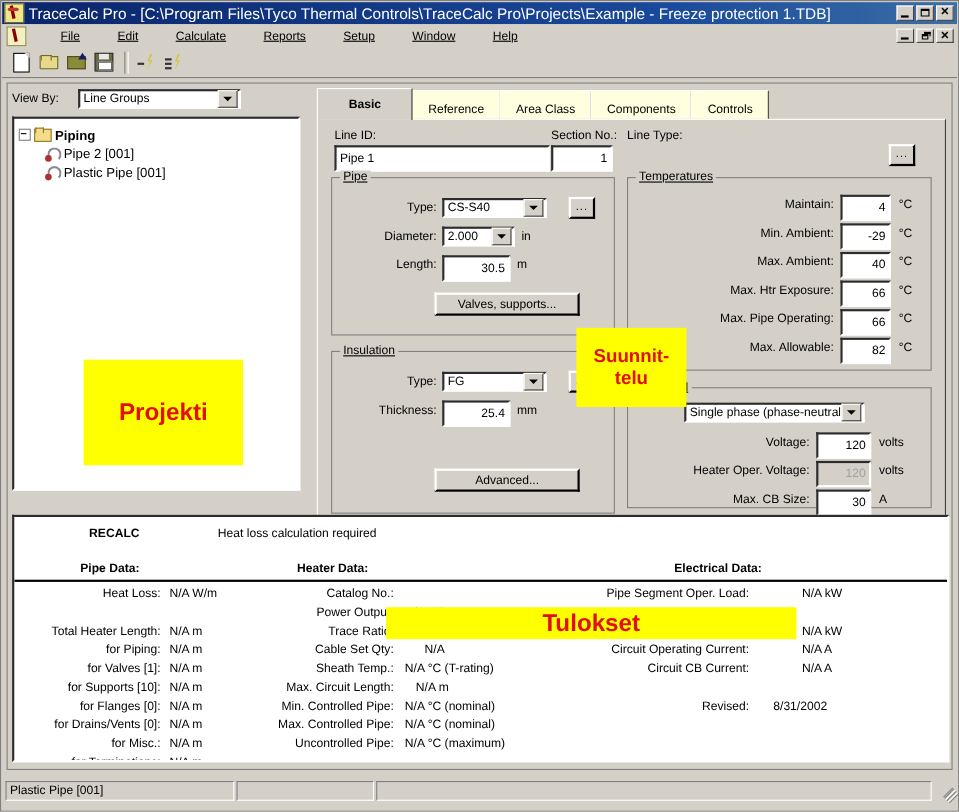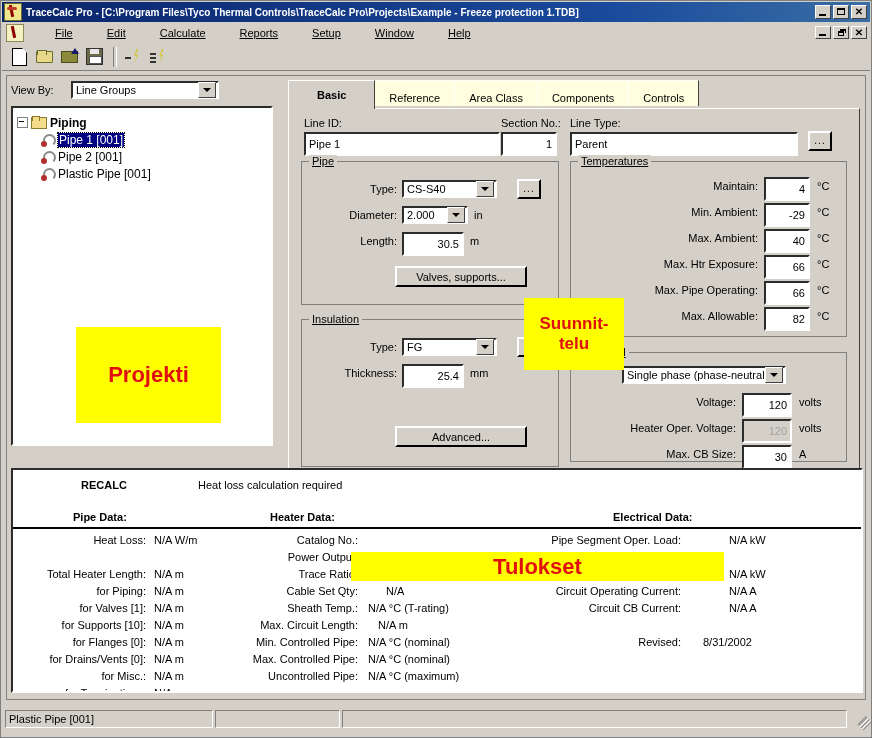--- a/index.html
+++ b/index.html
@@ -47,21 +47,21 @@
     transform: rotate(-12deg);
   }
   .title-icon::after {
     content: "";
     position: absolute; left: 2px; top: 3px;
     width: 10px; height: 3px;
     background: #c0392b;
     border-radius: 2px;
   }
   .title-text {
-    color: #fff; font-weight: bold; font-size: 10px;
+    color: #fff; font-weight: normal; font-size: 14px;
     white-space: nowrap; overflow: hidden;
     flex: 1 1 auto;
   }
   .winbtns { display: flex; gap: 2px; flex: 0 0 auto; padding-right: 1px; }
   .winbtn {
     width: 16px; height: 14px;
     background: #d4d0c8;
     border: 1px solid;
     border-color: #ffffff #404040 #404040 #ffffff;
     font-size: 9px; line-height: 12px;
@@ -258,21 +258,21 @@
   }
   #annot-projekti { left:69px; top:251px; width:145px; height:96px; font-size:22px; }
   #annot-suunnittelu {
     left:517px; top:222px; width:100px; height:72px; font-size:17px;
     line-height:1.15; flex-direction:column;
   }
   #annot-tulokset { left:344px; top:476px; width:373px; height:29px; font-size:22px; }
 
   
   .tabpanel { position:absolute; left:281px; top:4px; width:572px; height:454px; }
-  .tabstrip { display:flex; height:29px; align-items:flex-start; position:relative; z-index:2; }
+  .tabstrip { display:flex; height:29px; align-items:center; position:relative; z-index:2; }
   .tab {
     background:#ffffe0;
     border:1px solid; border-color:#ffffff #404040 #ffffff #ffffff;
     border-bottom:none;
     height:26px; line-height:26px;
     padding:4px 14px; font-size:11px; text-align:center;
     box-sizing:border-box;
     margin-right:-1px;
     white-space:nowrap;
   }
@@ -441,24 +441,20 @@
 
       <div class="tree">
         <div style="height:6px"></div>
         <div class="tree-node">
           <span class="tree-expander"></span>
           <span class="folder-ic"></span>
           <span class="tree-root-label">Piping</span>
         </div>
         <div class="tree-child">
           <span class="pipe-ic"></span>
-          <span class="tree-label selected">Pipe 1 [001]</span>
-        </div>
-        <div class="tree-child">
-          <span class="pipe-ic"></span>
           <span class="tree-label">Pipe 2 [001]</span>
         </div>
         <div class="tree-child">
           <span class="pipe-ic"></span>
           <span class="tree-label">Plastic Pipe [001]</span>
         </div>
       </div>
     </div>
 
     <div class="annot" id="annot-projekti">
@@ -476,21 +472,20 @@
 
       <div class="tabbody">
 
         <div class="field-label" style="position:absolute;left:15px;top:8px">Line ID:</div>
         <div class="txt" style="position:absolute;left:15px;top:23px;width:196px">Pipe 1</div>
 
         <div class="field-label" style="position:absolute;left:212px;top:8px">Section No.:</div>
         <div class="txt right" style="position:absolute;left:212px;top:23px;width:56px">1</div>
 
         <div class="field-label" style="position:absolute;left:281px;top:8px">Line Type:</div>
-        <div class="txt" style="position:absolute;left:281px;top:23px;width:228px">Parent</div>
         <div class="dots-btn" style="position:absolute;left:519px;top:22px">...</div>
 
         <div class="grp" style="left:12px;top:52px;width:258px;height:144px">
           <div class="grp-title">Pipe</div>
 
           <div class="field-label" style="position:absolute;left:38px;top:21px;width:57px;text-align:right">Type:</div>
           <div class="combo" style="position:absolute;left:100px;top:18px;width:95px">
             <span class="cval">CS-S40</span>
             <span class="carrow"></span>
           </div>

